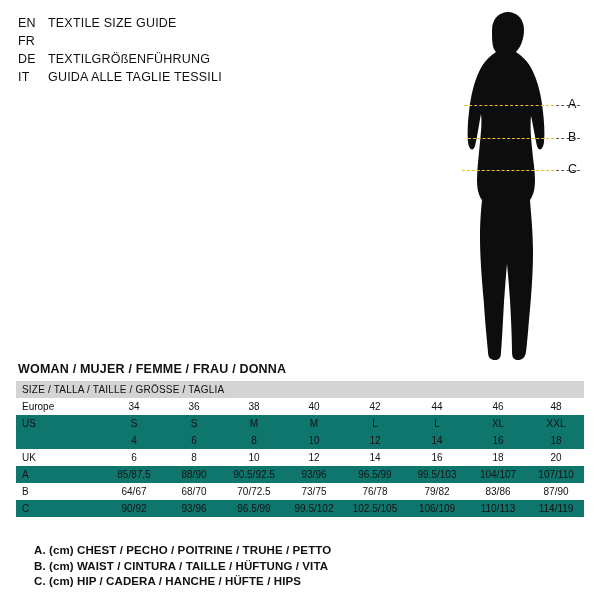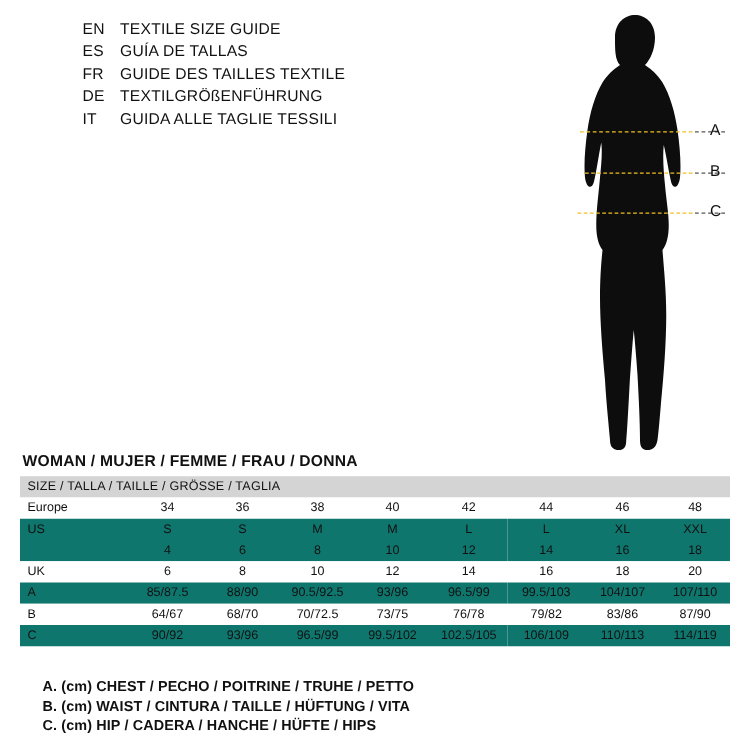--- a/index.html
+++ b/index.html
@@ -27,21 +27,20 @@
     top: 14px;
     width: 300px;
   }
   .lang-row {
     display: flex;
     align-items: baseline;
     height: 18px;
     line-height: 18px;
     font-size: 12.5px;
     letter-spacing: 0.2px;
-    margin-left: 48px;
   }
   .lang-code {
     width: 30px;
     flex: 0 0 30px;
     color: #111;
   }
   .lang-text {
     color: #111;
     white-space: nowrap;
   }
@@ -139,26 +138,21 @@
 <body>
 
 <div class="page">
 
   <div class="lang-block">
     <div class="lang-row">
       <span class="lang-code">EN</span>
       <span class="lang-text">TEXTILE SIZE GUIDE</span>
     </div>
     <div class="lang-row">
-      <span class="lang-code">ES</span>
-      <span class="lang-text">GUÍA DE TALLAS</span>
-    </div>
-    <div class="lang-row">
       <span class="lang-code">FR</span>
-      <span class="lang-text">GUIDE DES TAILLES TEXTILE</span>
     </div>
     <div class="lang-row">
       <span class="lang-code">DE</span>
       <span class="lang-text">TEXTILGRÖßENFÜHRUNG</span>
     </div>
     <div class="lang-row">
       <span class="lang-code">IT</span>
       <span class="lang-text">GUIDA ALLE TAGLIE TESSILI</span>
     </div>
   </div>

